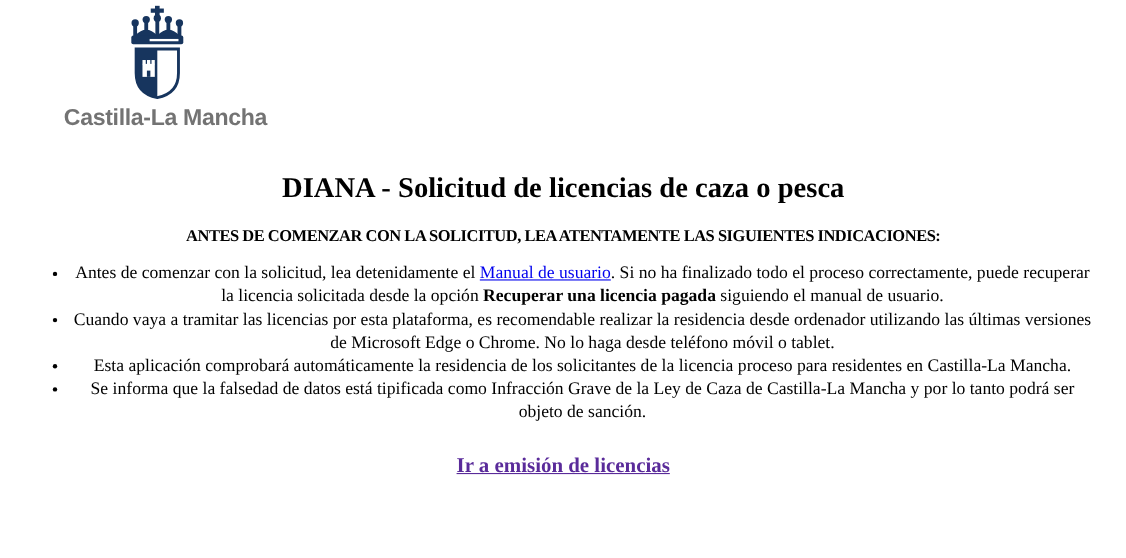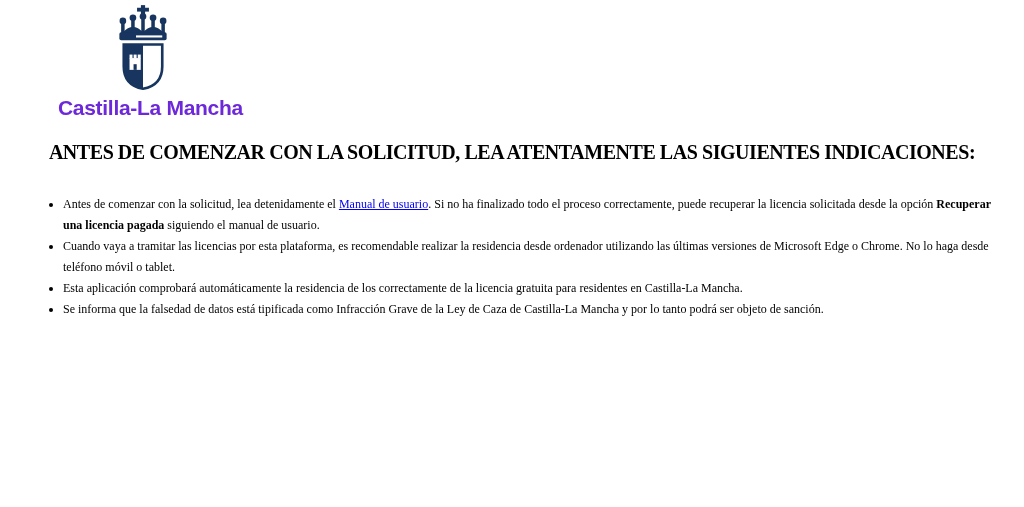--- a/index.html
+++ b/index.html
@@ -24,43 +24,44 @@
     margin: 0 auto;
     width: 56px;
     height: 86px;
   }
   .logo-text {
     margin-top: 5px;
     font-family: "Liberation Sans", sans-serif;
     font-weight: bold;
     font-size: 21px;
     letter-spacing: -0.3px;
-    color: #6d28d9;
+    color: #737373;
     white-space: nowrap;
   }
   .title {
     margin: 36px 0 0 0;
     text-align: center;
     font-weight: bold;
     font-size: 26px;
   }
   .warn-heading {
     margin: 21px 0 0 0;
     text-align: center;
     font-weight: bold;
-    font-size: 20px;
+    font-size: 15px;
     letter-spacing: -0.45px;
     white-space: nowrap;
     overflow: hidden;
   }
   .instructions {
-    margin: 30px 28px 0 8px;
+    margin: 14px 28px 0 8px;
     padding-left: 55px;
-    font-size: 12px;
+    font-size: 16px;
     line-height: 21px;
+    text-align: center;
   }
   .instructions li {
     margin: 0;
     padding: 0;
   }
   .instructions li.bold-item {
     font-weight: normal;
   }
   a.blue-link {
     color: #0000EE;
@@ -117,24 +118,28 @@
         <rect x="16.6" y="56.5" width="3.4" height="4.5"></rect>
         <rect x="21.3" y="56.5" width="3.4" height="4.5"></rect>
         <rect x="26" y="56.5" width="3.4" height="4.5"></rect>
         <rect x="16.6" y="60.5" width="12.8" height="13.5"></rect>
       </g>
       <rect x="21.2" y="67.5" width="3.6" height="6.5" fill="#17355e"></rect>
     </svg>
     <div class="logo-text">Castilla-La Mancha</div>
   </div>
 
+  <h1 class="title">DIANA - Solicitud de licencias de caza o pesca</h1>
 
   <h2 class="warn-heading">ANTES DE COMENZAR CON LA SOLICITUD, LEA ATENTAMENTE LAS SIGUIENTES INDICACIONES:</h2>
 
   <ul class="instructions">
     <li><span>Antes de comenzar con la solicitud, lea detenidamente el </span><a href="#" class="blue-link">Manual de usuario</a><span>. Si no ha finalizado todo el proceso correctamente, puede recuperar la licencia solicitada desde la opción </span><b>Recuperar una licencia pagada</b><span> siguiendo el manual de usuario.</span></li>
     <li>Cuando vaya a tramitar las licencias por esta plataforma, es recomendable realizar la residencia desde ordenador utilizando las últimas versiones de Microsoft Edge o Chrome. No lo haga desde teléfono móvil o tablet.</li>
-    <li>Esta aplicación comprobará automáticamente la residencia de los correctamente de la licencia gratuita para residentes en Castilla-La Mancha.</li>
+    <li>Esta aplicación comprobará automáticamente la residencia de los solicitantes de la licencia proceso para residentes en Castilla-La Mancha.</li>
     <li class="bold-item">Se informa que la falsedad de datos está tipificada como Infracción Grave de la Ley de Caza de Castilla-La Mancha y por lo tanto podrá ser objeto de sanción.</li>
   </ul>
 
+  <div class="go-link-row">
+    <a href="#" class="purple-link">Ir a emisión de licencias</a>
+  </div>
 
 </div>
 
 </body></html>

